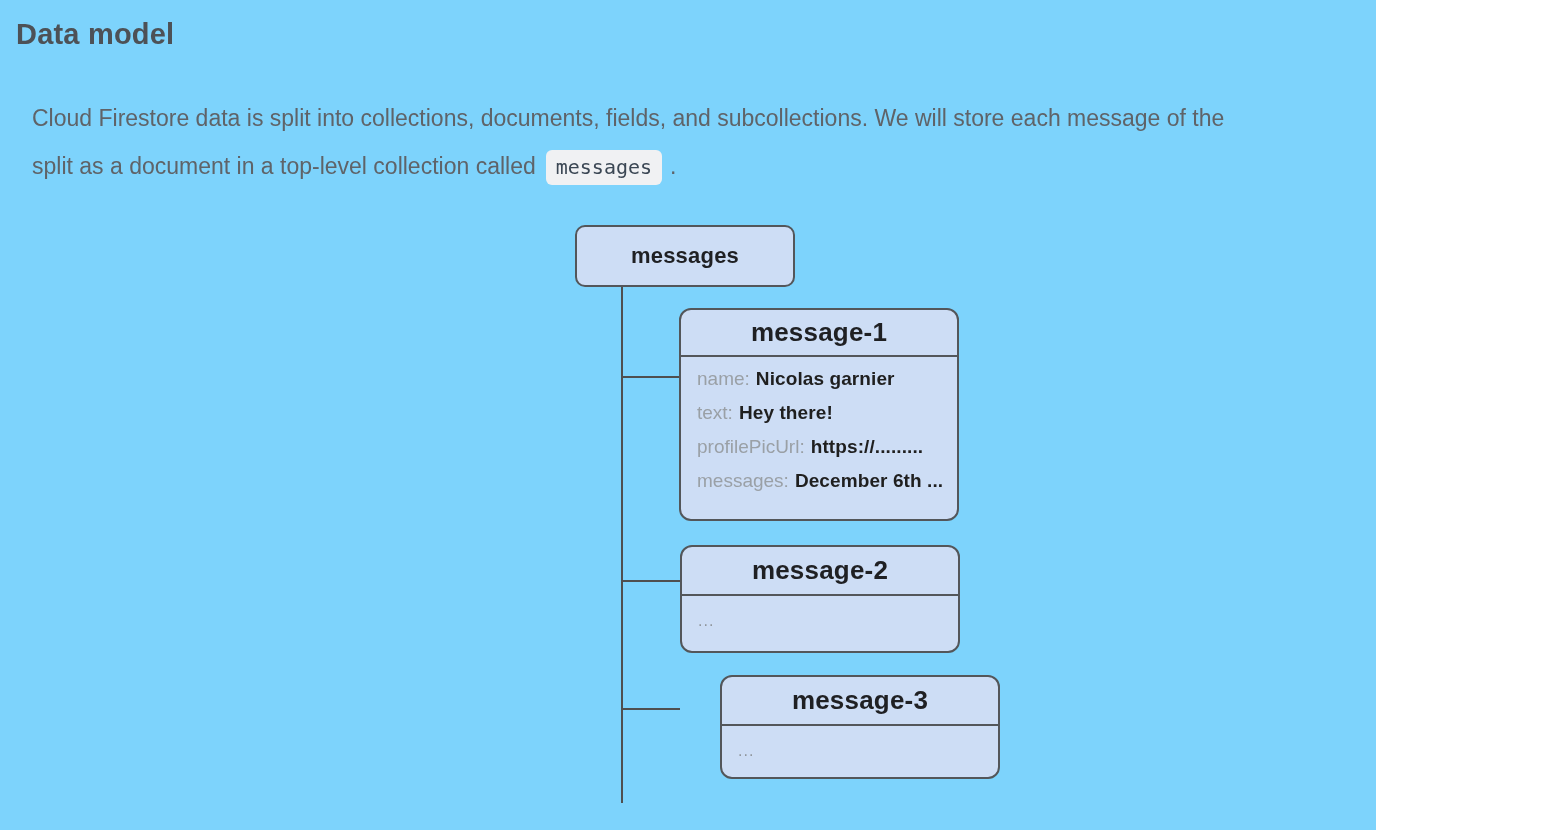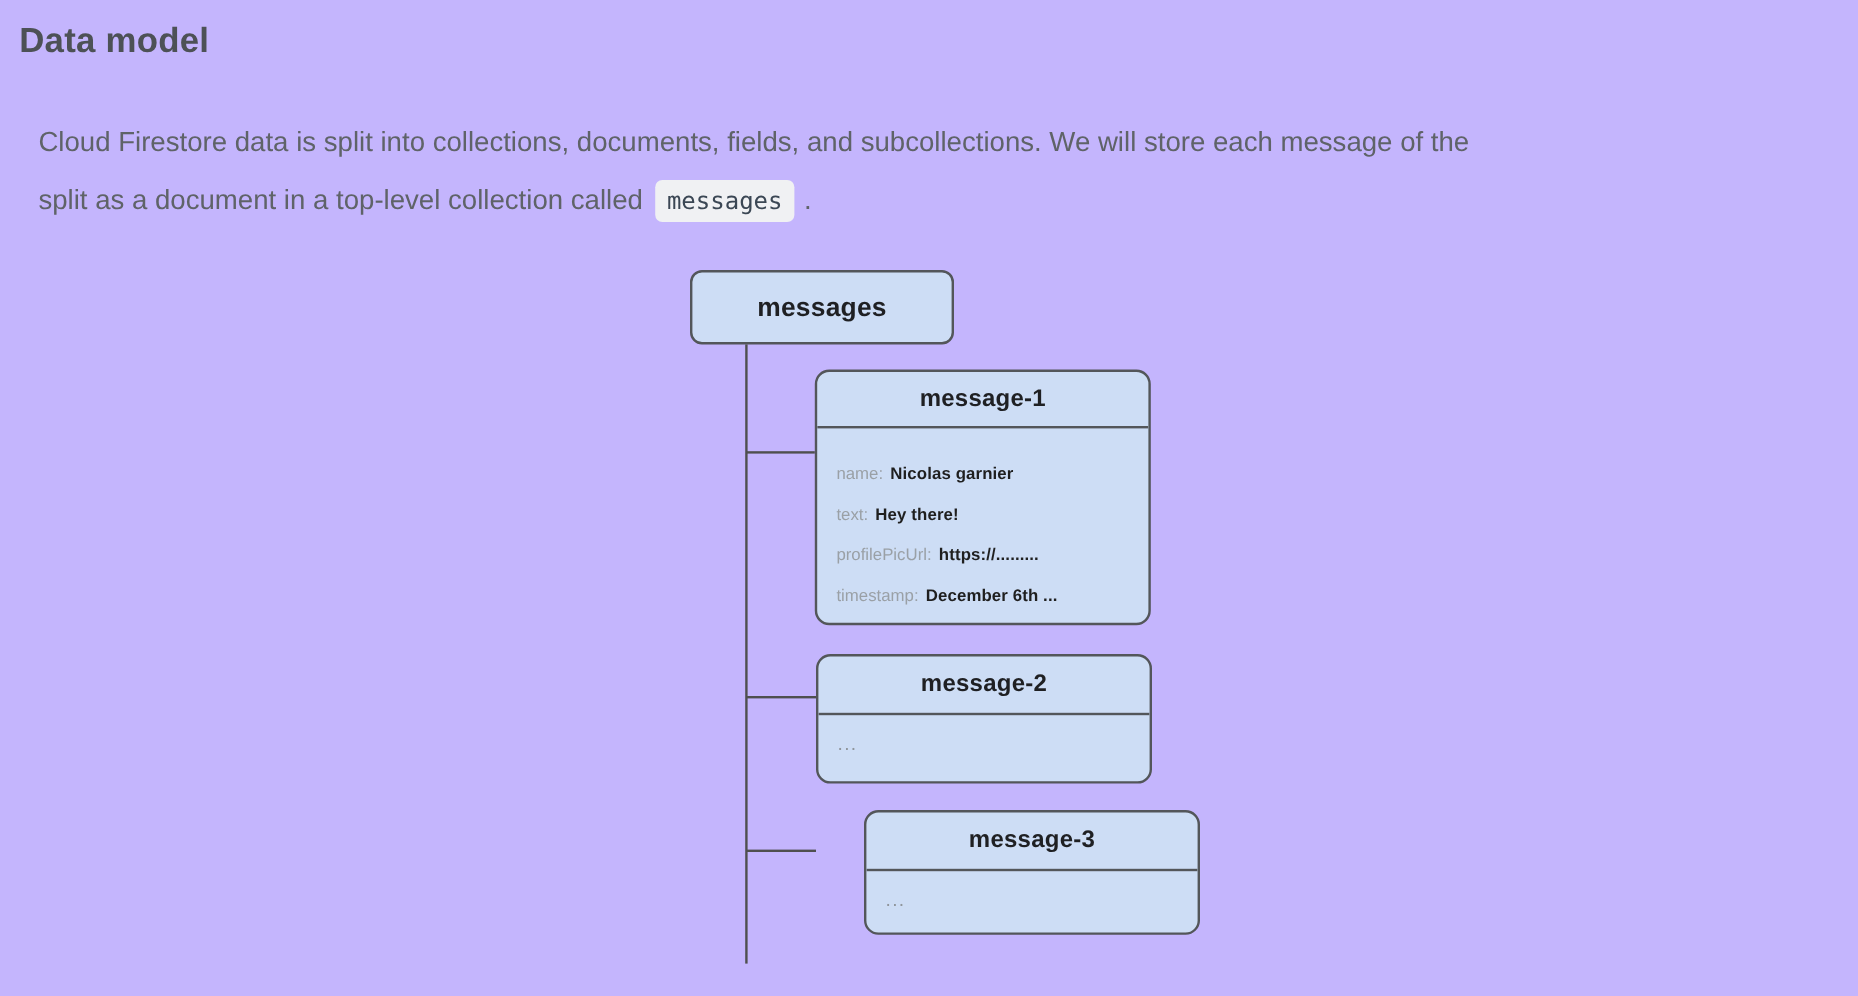--- a/index.html
+++ b/index.html
@@ -1,23 +1,23 @@
 <!DOCTYPE html>
 <html><head>
 <meta charset="utf-8">
 <style>
   * { margin: 0; padding: 0; box-sizing: border-box; }
   html, body { background: #ffffff; }
   body { font-family: "Liberation Sans", sans-serif; }
 
   .page {
     position: relative;
-    width: 1548px;
+    width: 1376px;
     height: 830px;
-    background: #c4b5fd;
+    background: #7dd3fc;
     overflow: hidden;
     padding-left: 13px;
   }
 
   .section-title {
     position: absolute;
     left: 16px;
     top: 14px;
     font-size: 29px;
     line-height: 40px;
@@ -85,32 +85,32 @@
   .connector-3 { left: 622px; top: 708px; width: 58px; }
 
   .card { border-radius: 12px; overflow: hidden; }
   .card-1 { left: 679px; top: 308px; width: 280px; height: 213px; }
   .card-2 { left: 680px; top: 545px; width: 280px; height: 108px; border-radius: 12px; }
   .card-3 { left: 720px; top: 675px; width: 280px; height: 104px; }
 
   .card-header {
     display: flex; align-items: center; justify-content: center;
     border-bottom: 2px solid #53565a;
-    font-size: 20px; font-weight: 700; color: #1f2023;
+    font-size: 26px; font-weight: 700; color: #1f2023;
     letter-spacing: 0.2px;
   }
   .card-1 .card-header { height: 47px; }
   .card-2 .card-header, .card-3 .card-header { height: 49px; }
 
   .card-body { padding: 11px 12px 0 16px; }
 
   .field {
     height: 34px;
-    display: flex; align-items: flex-end;
-    font-size: 14px;
+    display: flex; align-items: flex-start;
+    font-size: 19px;
     white-space: nowrap;
   }
   .field-label { color: #9aa0a6; margin-right: 6px; }
   .field-value { color: #1f1f1f; font-weight: 700; letter-spacing: 0.1px; }
 
   .ellipsis-placeholder {
     padding: 16px 0 0 16px;
     font-size: 16px;
     color: #8f959b;
     letter-spacing: 1px;
@@ -148,21 +148,21 @@
         </div>
         <div class="field">
           <span class="field-label">text:</span>
           <span class="field-value">Hey there!</span>
         </div>
         <div class="field">
           <span class="field-label">profilePicUrl:</span>
           <span class="field-value">https://.........</span>
         </div>
         <div class="field">
-          <span class="field-label">timestamp:</span>
+          <span class="field-label">messages:</span>
           <span class="field-value">December 6th ...</span>
         </div>
       </div>
     </div>
 
     <div class="card card-2">
       <div class="card-header">message-2</div>
       <div class="ellipsis-placeholder">...</div>
     </div>
 

